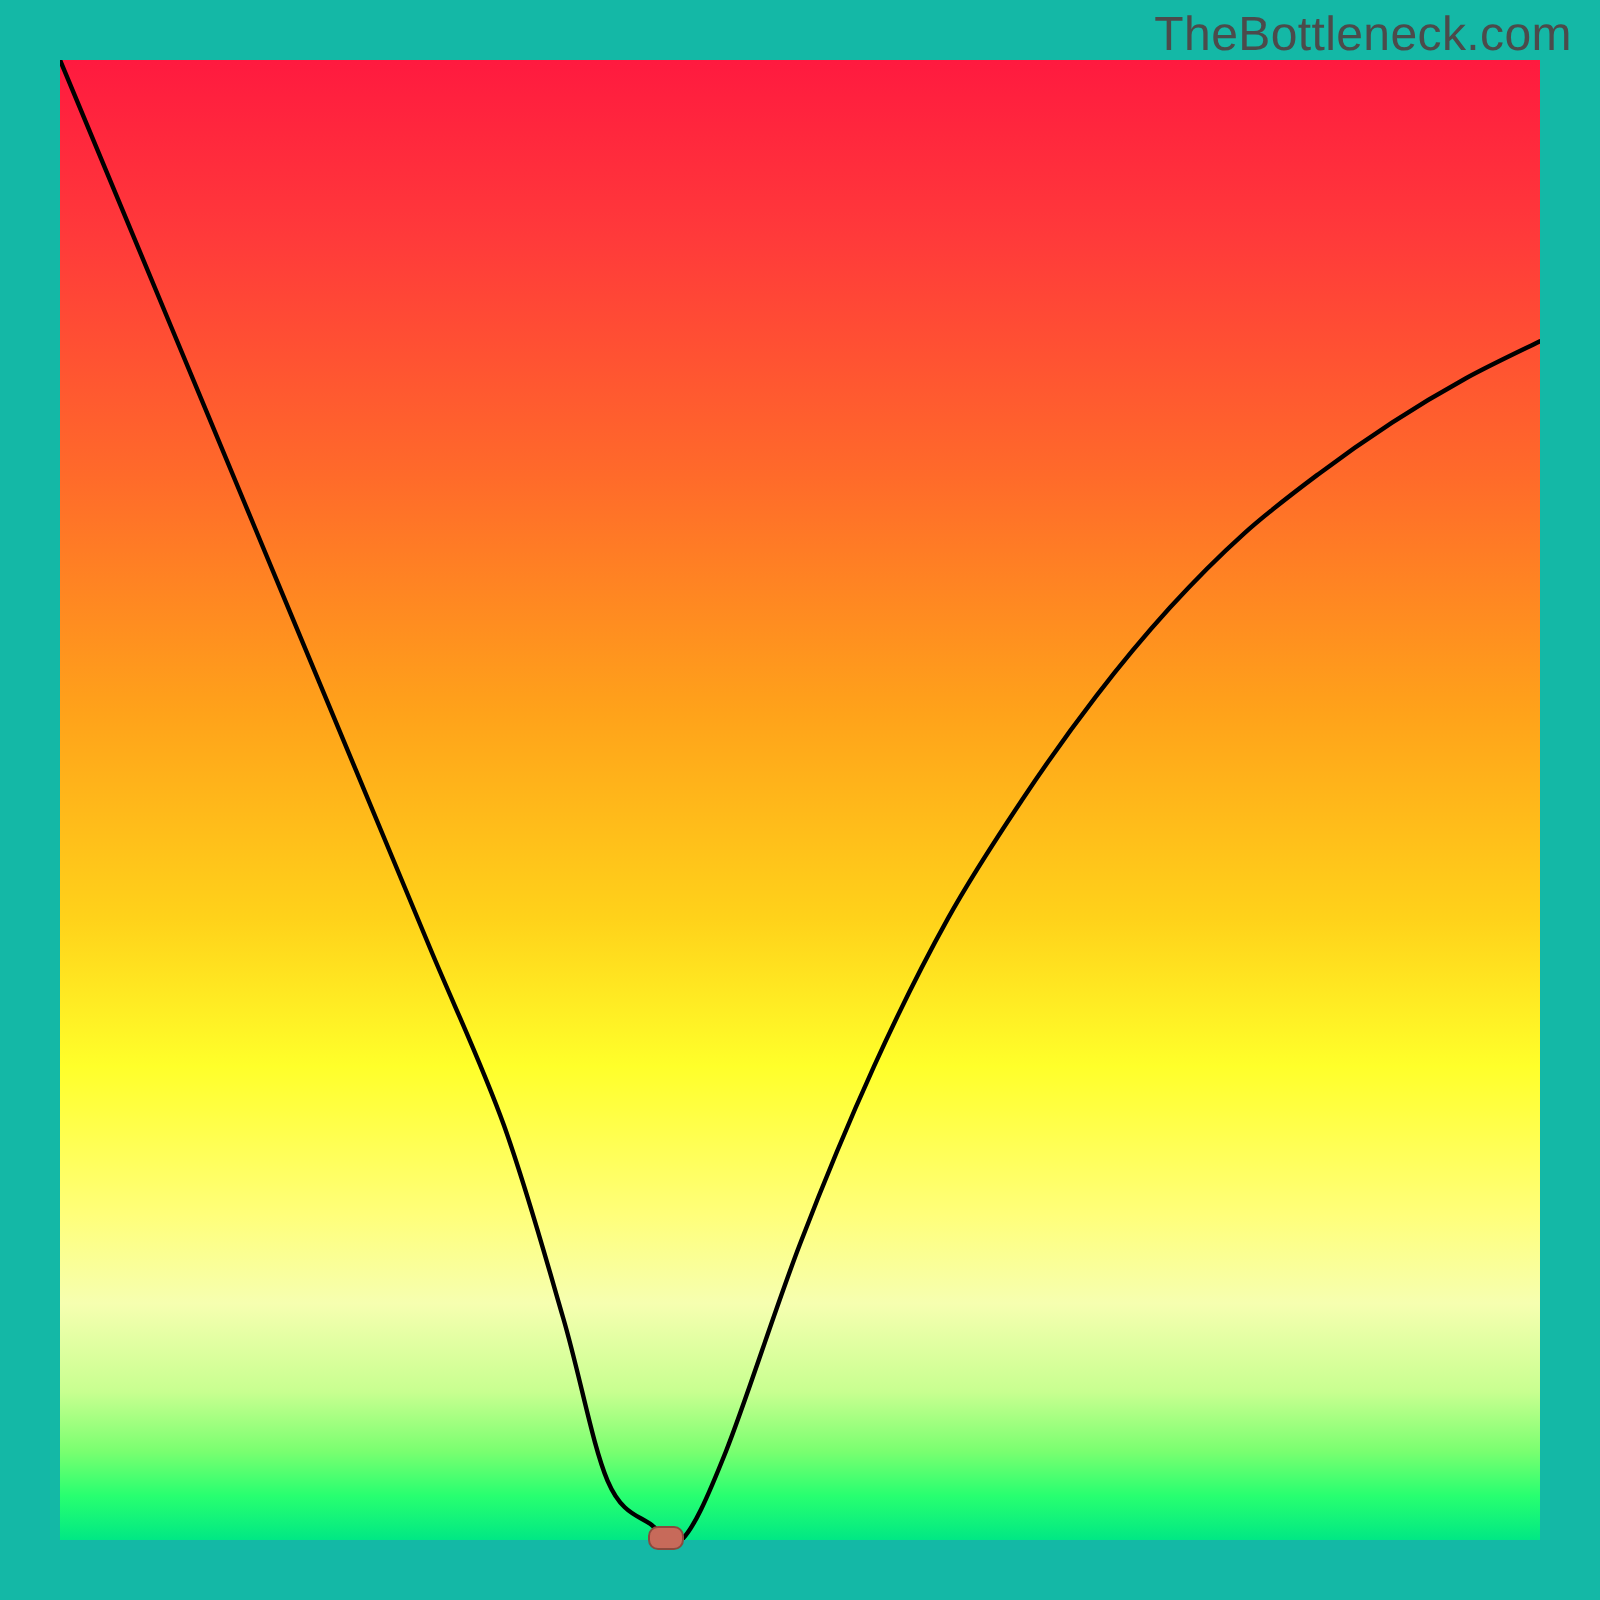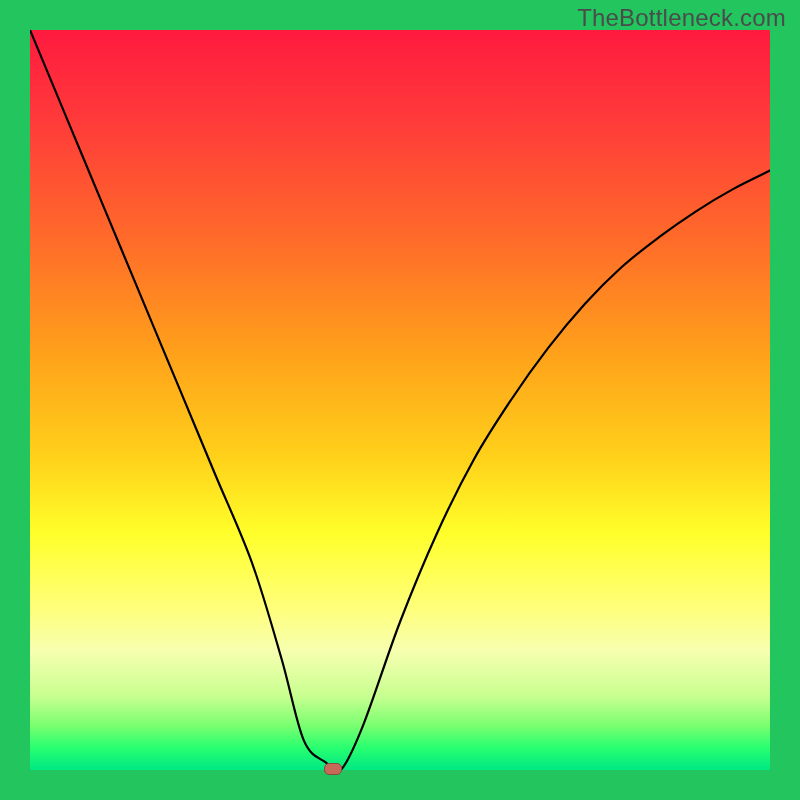--- a/index.html
+++ b/index.html
@@ -7,21 +7,21 @@
     padding: 0;
     width: 800px;
     height: 800px;
     background: #000;
     font-family: Arial, Helvetica, sans-serif;
     overflow: hidden;
   }
   .outer {
     width: 800px;
     height: 800px;
-    background: #22c55e;
+    background: #14b8a6;
     position: relative;
   }
   .watermark {
     position: absolute;
     top: 4px;
     right: 14px;
     color: #4b4b4b;
     font-size: 24px;
     font-weight: 500;
     letter-spacing: 0.2px;

